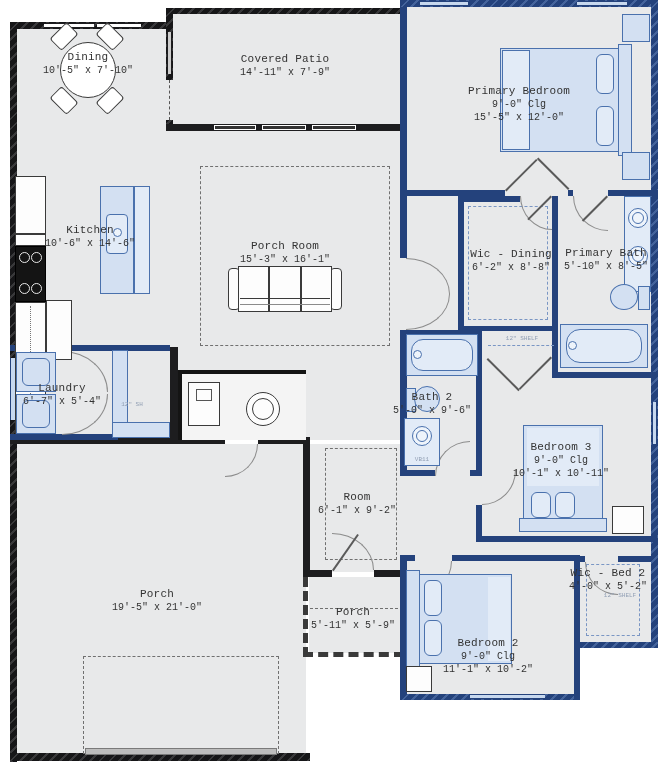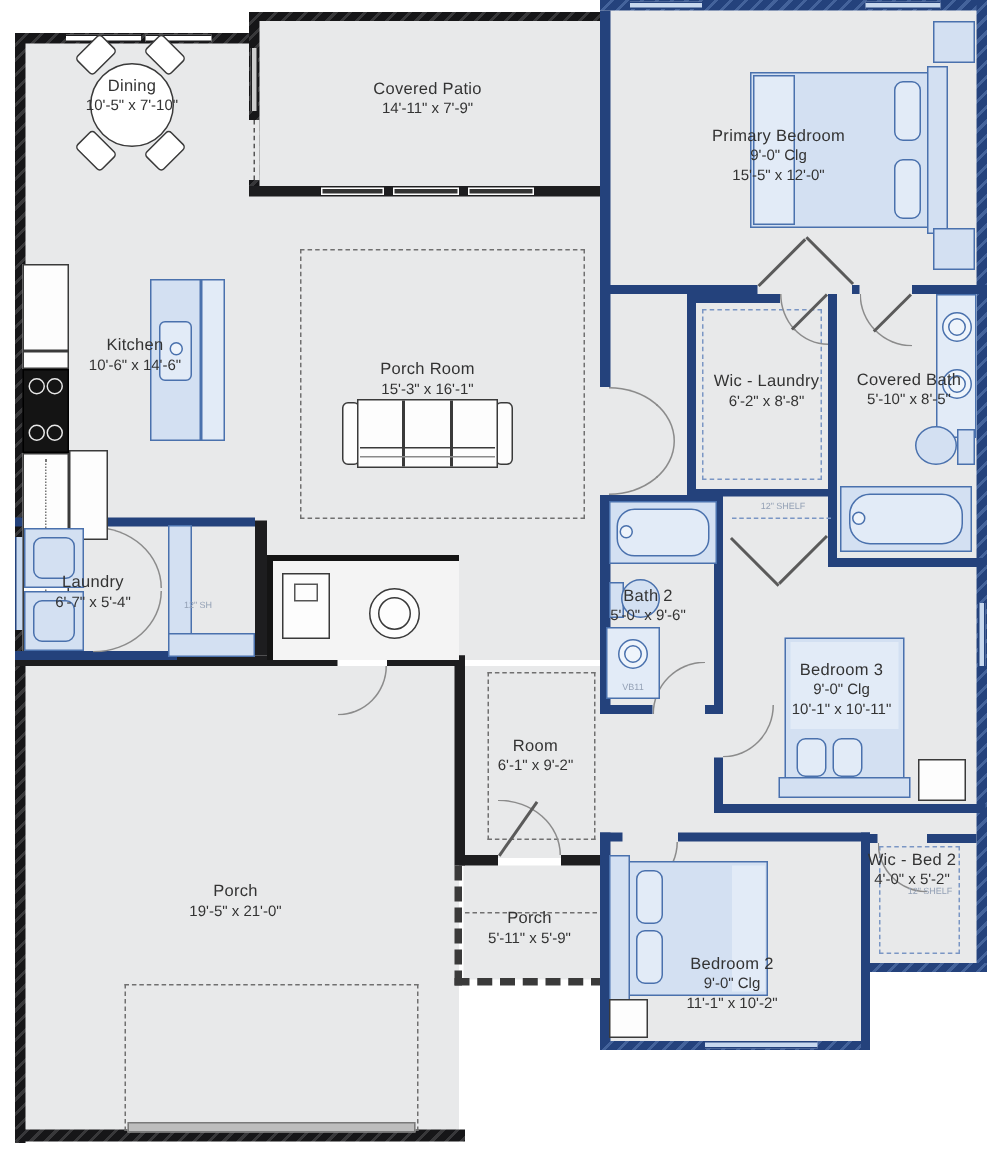--- a/index.html
+++ b/index.html
@@ -1,17 +1,17 @@
 <!DOCTYPE html>
 <html><head>
 <meta charset="utf-8">
 <style>
   html,body{margin:0;padding:0;background:#fff;}
   .plan{position:relative;width:663px;height:768px;background:#ffffff;
-        font-family:Liberation Sans, sans-serif;overflow:hidden;}
+        font-family:Liberation Mono, monospace;overflow:hidden;}
   .f{position:absolute;background:#e8e9ea;}
   .wk{position:absolute;background:#1d1d1f;}
   .wk.hx{background:repeating-linear-gradient(135deg,#161618 0 5px,#38383a 5px 7px);}
   .wn{position:absolute;background:#24427c;}
   .wn.hx{background:repeating-linear-gradient(135deg,#24427c 0 5px,#44639b 5px 7px);}
   .win-k{position:absolute;background:#fff;border-top:1.5px solid #1d1d1f;border-bottom:1.5px solid #1d1d1f;box-sizing:border-box;}
   .win-kv{position:absolute;background:#cdcdcd;border-left:1px solid #1d1d1f;border-right:1px solid #1d1d1f;box-sizing:border-box;}
   .win-n{position:absolute;background:#c7d8ee;border-top:1.2px solid #24427c;border-bottom:1.2px solid #24427c;box-sizing:border-box;}
   .win-nv{position:absolute;background:#c7d8ee;border-left:1.2px solid #24427c;border-right:1.2px solid #24427c;box-sizing:border-box;}
   .slider{position:absolute;background:#333;border:1px solid #fff;box-sizing:border-box;}
@@ -252,25 +252,25 @@
   </div>
   <div class="lbl" style="left:90px;top:237px">
     <div class="nm">Kitchen</div>
     <div class="dm">10'-6" x 14'-6"</div>
   </div>
   <div class="lbl" style="left:285px;top:253px">
     <div class="nm">Porch Room</div>
     <div class="dm">15'-3" x 16'-1"</div>
   </div>
   <div class="lbl" style="left:511px;top:261px">
-    <div class="nm">Wic - Laundry</div>
+    <div class="nm">Wic - Dining</div>
     <div class="dm">6'-2" x 8'-8"</div>
   </div>
   <div class="lbl" style="left:606px;top:260px">
-    <div class="nm">Covered Bath</div>
+    <div class="nm">Primary Bath</div>
     <div class="dm">5'-10" x 8'-5"</div>
   </div>
   <div class="note" style="left:522px;top:338px">12" SHELF</div>
   <div class="lbl" style="left:62px;top:395px">
     <div class="nm">Laundry</div>
     <div class="dm">6'-7" x 5'-4"</div>
   </div>
   <div class="lbl" style="left:432px;top:404px">
     <div class="nm">Bath 2</div>
     <div class="dm">5'-0" x 9'-6"</div>

